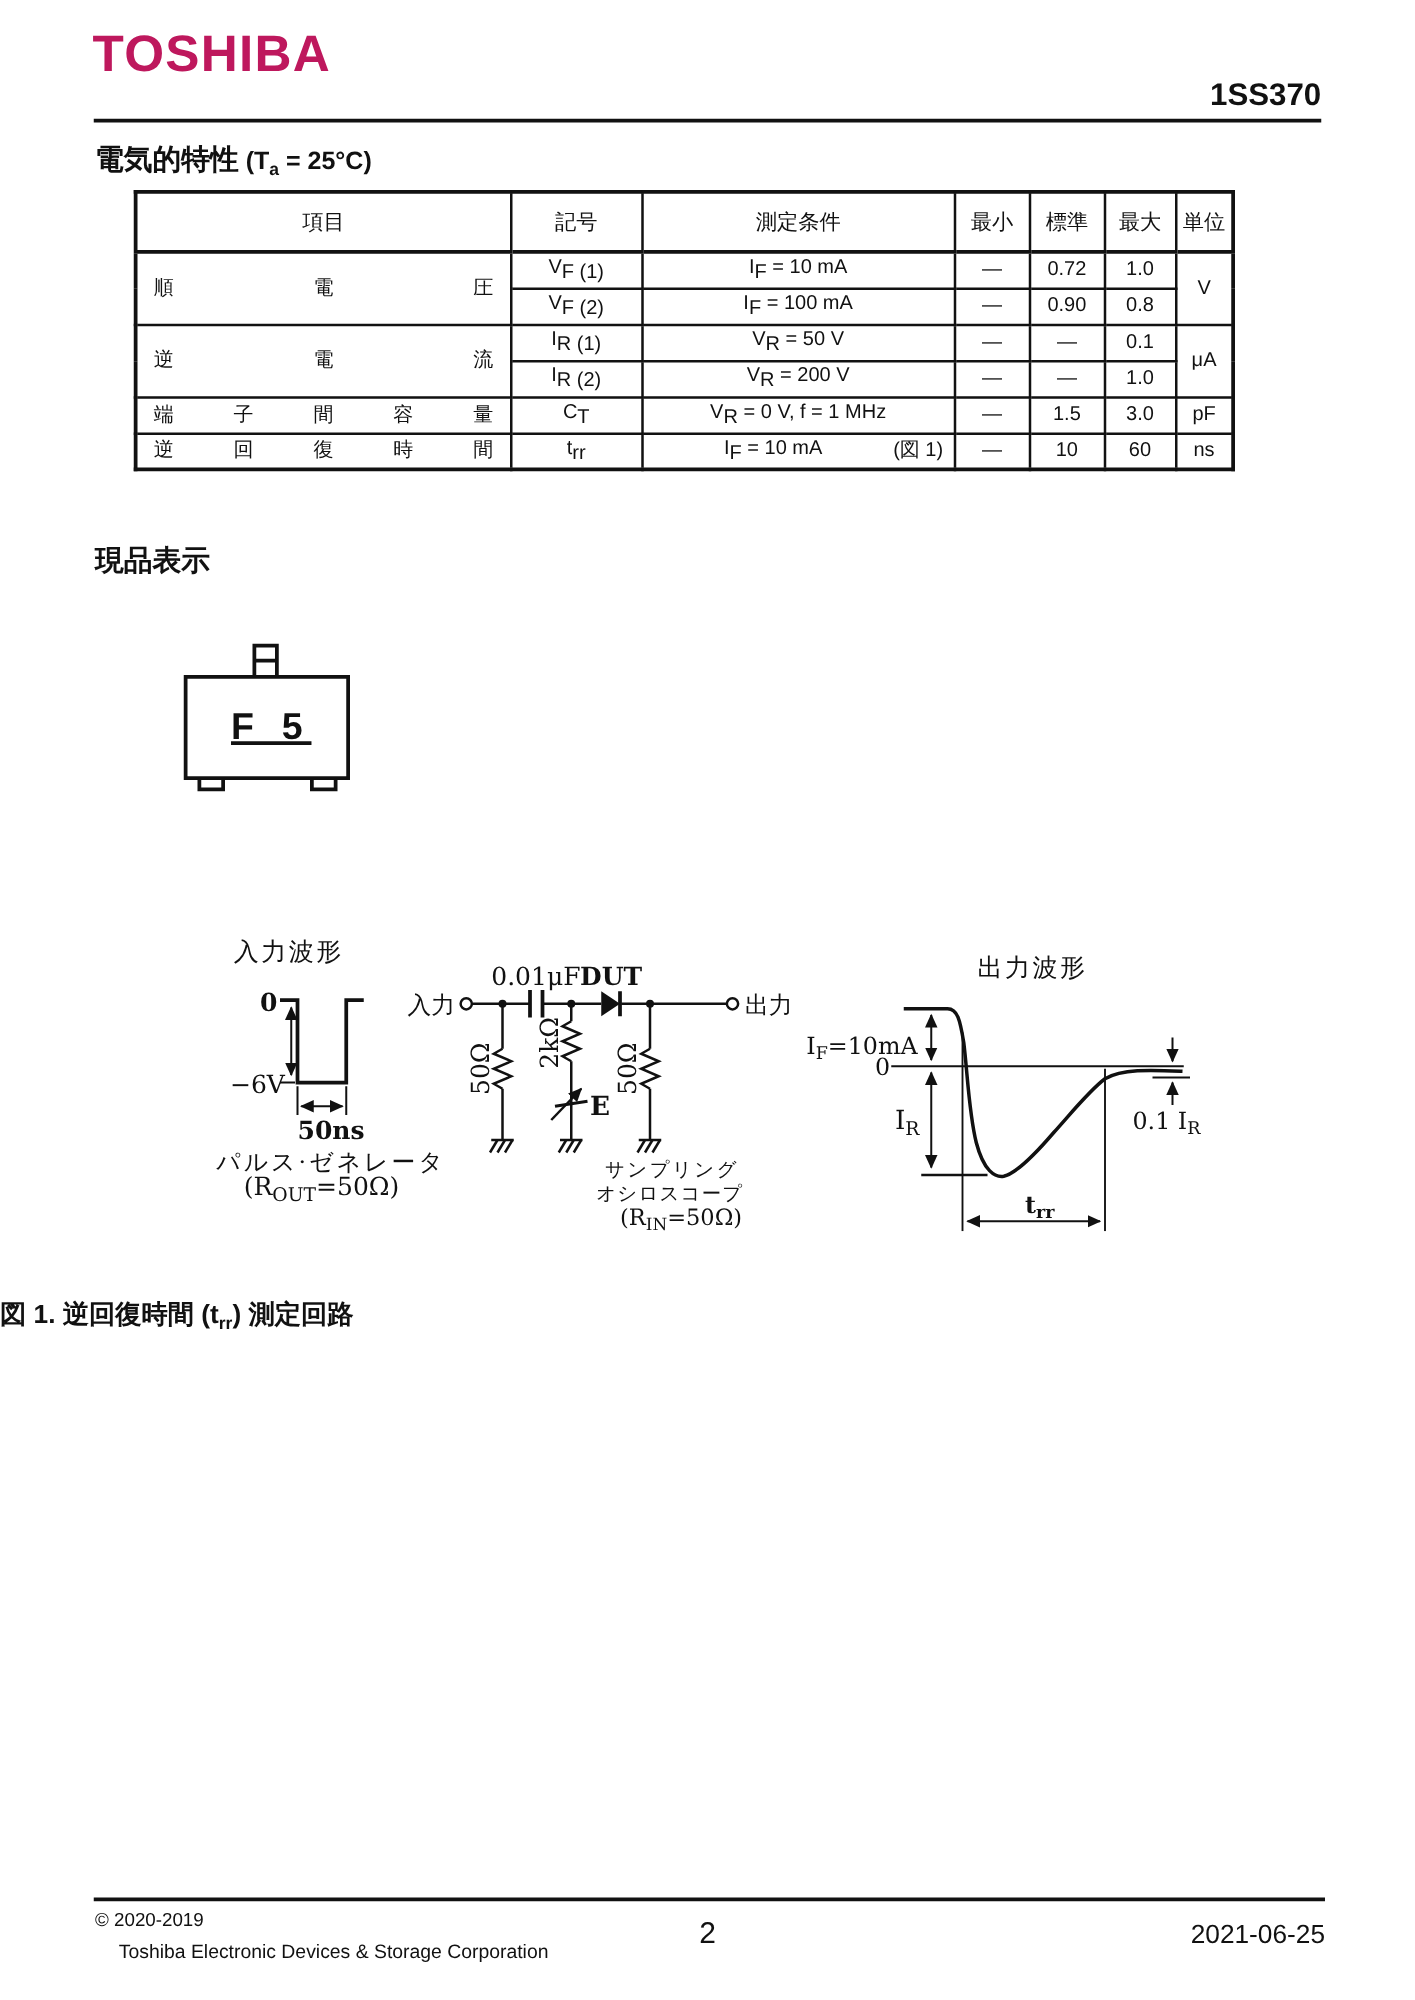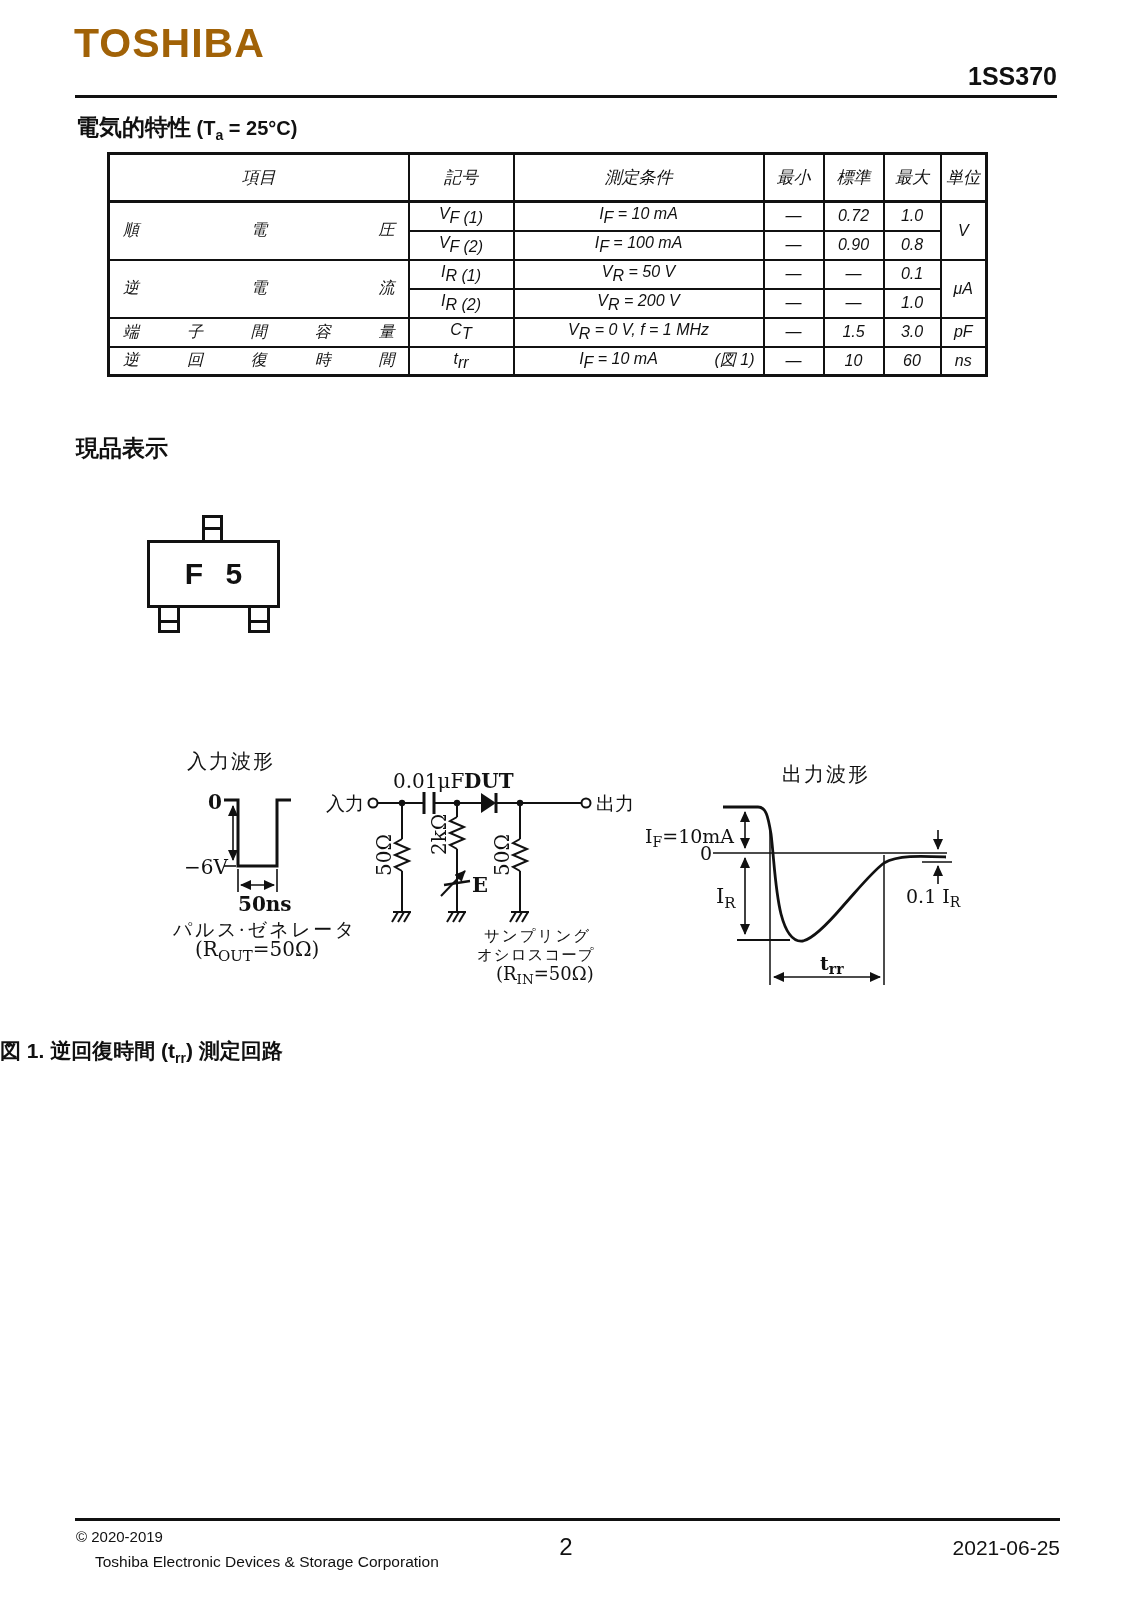--- a/index.html
+++ b/index.html
@@ -6,57 +6,57 @@
   html,body { background:#e8e8e8; }
   .page {
     position:relative; width:1132px; height:1600px; margin:0 auto;
     background:#ffffff; overflow:hidden;
     font-family:"Liberation Sans", sans-serif; color:#111;
   }
   
   .logo {
     position:absolute; left:74px; top:20px;
     font-size:41px; font-weight:900; letter-spacing:1px;
-    color:#a16207; font-family:"Liberation Sans",sans-serif;
+    color:#be185d; font-family:"Liberation Sans",sans-serif;
   }
   .part-number {
     position:absolute; right:75px; top:62px;
     font-size:25px; font-weight:bold;
   }
   .header-rule {
     position:absolute; left:75px; width:982px; top:95px; height:3px; background:#111;
   }
   
   .sec-heading { position:absolute; left:76px; font-weight:bold; font-size:23px; }
   .sec-heading .cond { font-size:20px; }
   .sec-heading sub { font-size:14px; }
   
   table.spec {
     position:absolute; left:107px; top:152px; width:878px;
-    border-collapse:collapse; table-layout:fixed;font-style:italic;
+    border-collapse:collapse; table-layout:fixed;
   }
   table.spec td {
     border:2px solid #111; font-size:16px; text-align:center;
     vertical-align:middle; padding:0; background:#fff;
   }
   table.spec { border:3px solid #111; }
   table.spec tr.head td { height:48px; font-size:17px; border-bottom:3px solid #111; }
   table.spec tr.datarow td { height:29px; }
   td.item { font-size:17px; padding:0 13px !important; }
   .spread { display:flex; justify-content:space-between; align-items:center; height:100%; }
   td.cond { text-align:left; padding:0 8px !important; }
   td.cond .note { float:right; }
   table.spec sub { font-size:16px; }
   
   .pkg-lead { position:absolute; border:3px solid #111; background:#fff; z-index:1; }
   .pkg-lead .crossbar { position:absolute; left:-1px; right:-1px; height:3px; background:#111; }
   .pkg-body {
-    position:absolute; left:147px; top:540px; width:133px; height:68px;
+    position:absolute; left:147px; top:540px; width:133px; height:84px;
     border:3px solid #111; background:#fff; z-index:2;
-    display:flex; align-items:center; justify-content:center;
+    display:flex; align-items:center; justify-content:center;text-decoration:underline;
   }
   .pkg-mark { font-size:30px; font-weight:bold; letter-spacing:7px; padding-left:7px; }
   
   svg text { fill:#111; font-family:"DejaVu Serif", serif; }
   .fig-caption {
     position:absolute; left:0; right:0; top:1037px; text-align:left;
     font-weight:bold; font-size:21px;
   }
   .fig-caption sub { font-size:14px; font-weight:bold; }
   

